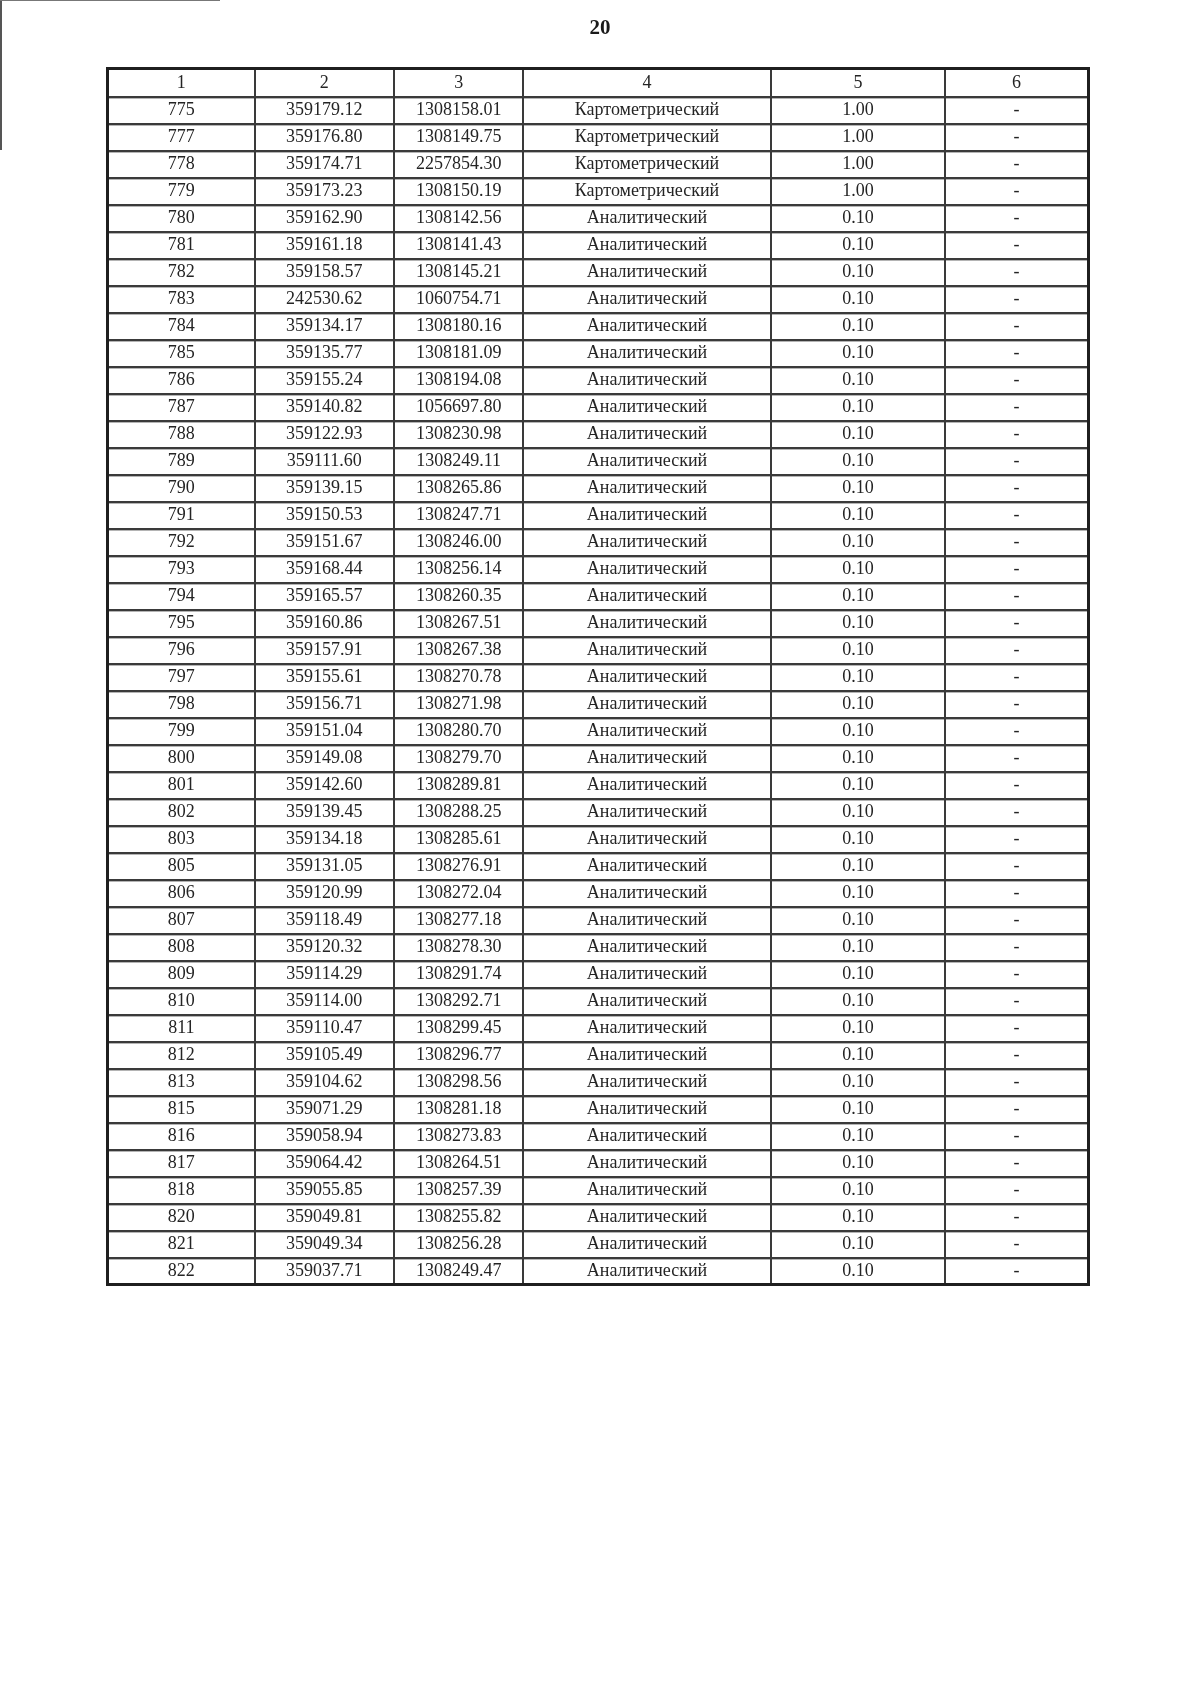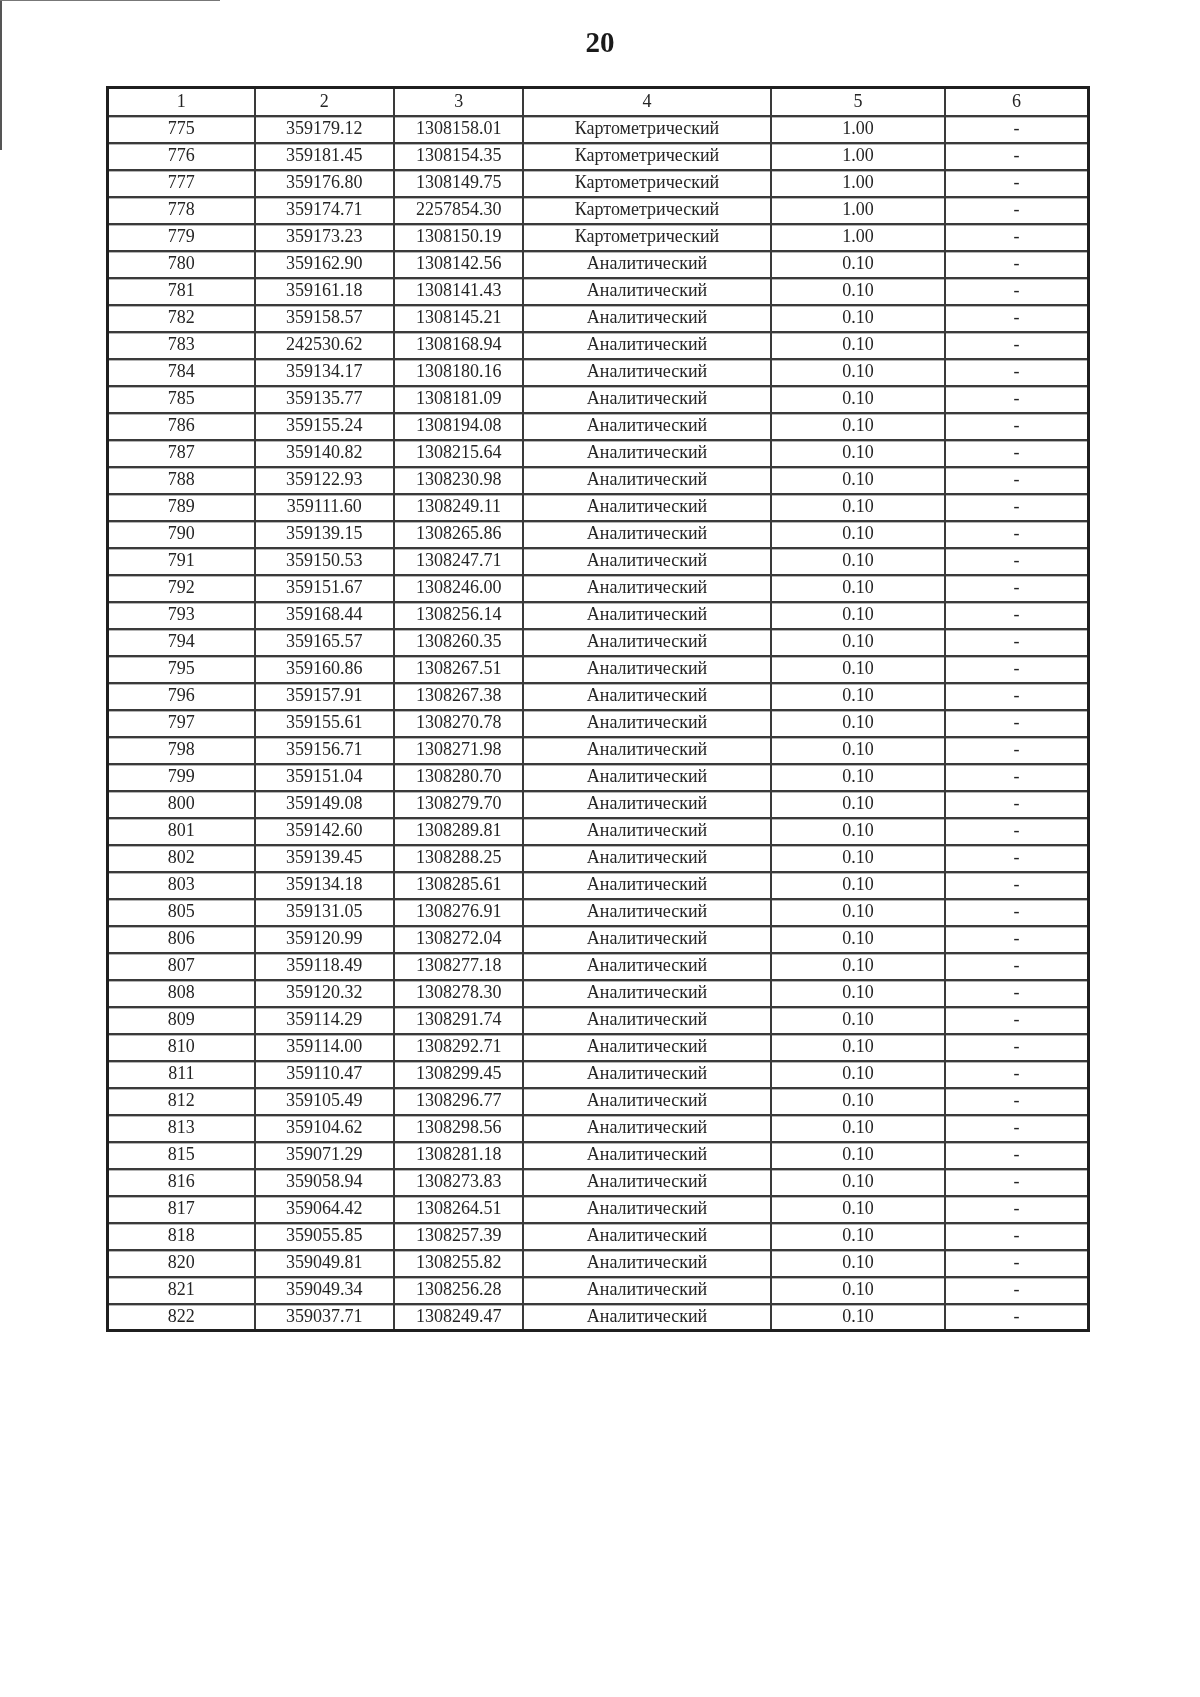--- a/index.html
+++ b/index.html
@@ -7,23 +7,23 @@
     width: 1200px;
     background: #ffffff;
     font-family: "Liberation Serif", "DejaVu Serif", serif;
     color: #222222;
   }
   body { height: 1697px; position: relative; overflow: hidden; }
 
   .page-number {
     width: 1100px;
     margin: 0 auto;
-    padding-top: 26px;
+    padding-top: 15px;
     text-align: center;
-    font-size: 29px;
+    font-size: 21px;
     font-weight: bold;
     color: #1a1a1a;
   }
 
   table.coords-table {
     margin: 27px 0 0 106px;
     width: 984px;
     border-collapse: collapse;
     border: 3px solid #1f1f1f;
     table-layout: fixed;
@@ -90,28 +90,20 @@
     <tbody id="table-body">
         <tr>
           <td>775</td>
           <td>359179.12</td>
           <td>1308158.01</td>
           <td>Картометрический</td>
           <td>1.00</td>
           <td>-</td>
         </tr>
         <tr>
-          <td>776</td>
-          <td>359181.45</td>
-          <td>1308154.35</td>
-          <td>Картометрический</td>
-          <td>1.00</td>
-          <td>-</td>
-        </tr>
-        <tr>
           <td>777</td>
           <td>359176.80</td>
           <td>1308149.75</td>
           <td>Картометрический</td>
           <td>1.00</td>
           <td>-</td>
         </tr>
         <tr>
           <td>778</td>
           <td>359174.71</td>
@@ -148,21 +140,21 @@
           <td>782</td>
           <td>359158.57</td>
           <td>1308145.21</td>
           <td>Аналитический</td>
           <td>0.10</td>
           <td>-</td>
         </tr>
         <tr>
           <td>783</td>
           <td>242530.62</td>
-          <td>1308168.94</td>
+          <td>1060754.71</td>
           <td>Аналитический</td>
           <td>0.10</td>
           <td>-</td>
         </tr>
         <tr>
           <td>784</td>
           <td>359134.17</td>
           <td>1308180.16</td>
           <td>Аналитический</td>
           <td>0.10</td>
@@ -180,21 +172,21 @@
           <td>786</td>
           <td>359155.24</td>
           <td>1308194.08</td>
           <td>Аналитический</td>
           <td>0.10</td>
           <td>-</td>
         </tr>
         <tr>
           <td>787</td>
           <td>359140.82</td>
-          <td>1308215.64</td>
+          <td>1056697.80</td>
           <td>Аналитический</td>
           <td>0.10</td>
           <td>-</td>
         </tr>
         <tr>
           <td>788</td>
           <td>359122.93</td>
           <td>1308230.98</td>
           <td>Аналитический</td>
           <td>0.10</td>

